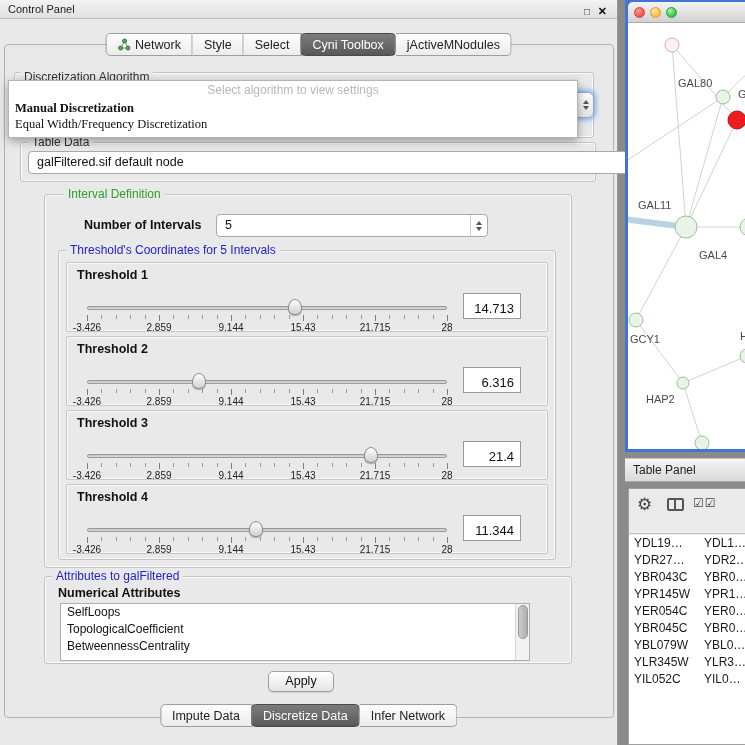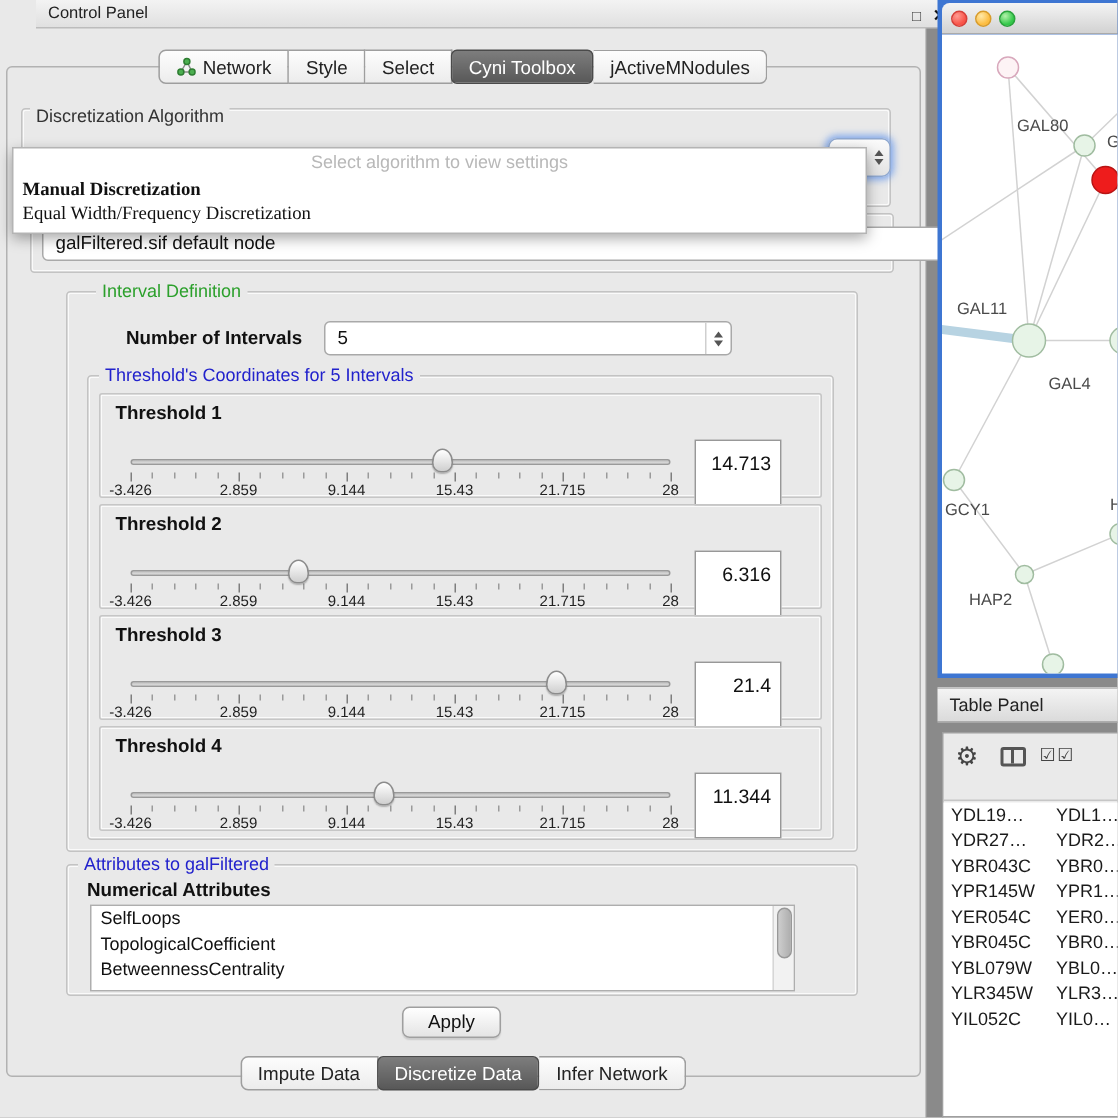--- a/index.html
+++ b/index.html
@@ -2,21 +2,21 @@
 <html><head>
 <meta charset="utf-8">
 <style>
   * { margin:0; padding:0; box-sizing:border-box; }
   html,body { width:745px; height:745px; }
   body { font-family:"Liberation Sans", sans-serif; background:#8a8a8a; position:relative; overflow:hidden; }
   #stage { position:absolute; inset:0; }
 
   
   .control-panel { position:absolute; left:0; top:0; width:618px; height:745px; background:#e9e9e9; border-right:1px solid #9a9a9a; }
-  .cp-titlebar { position:absolute; left:0; top:0; width:100%; height:19px; background:linear-gradient(#f3f3f3,#e0e0e0); border-bottom:1px solid #bcbcbc; font-size:11px; color:#222; line-height:18px; padding-left:8px;margin-left:24px; }
+  .cp-titlebar { position:absolute; left:0; top:0; width:100%; height:19px; background:linear-gradient(#f3f3f3,#e0e0e0); border-bottom:1px solid #bcbcbc; font-size:11px; color:#222; line-height:18px; padding-left:8px; }
   .cp-float { position:absolute; right:27px; top:3px; font-size:10px; color:#333; cursor:default; }
   .cp-close { position:absolute; right:10px; top:2px; font-size:11px; color:#111; font-weight:bold; cursor:default; }
   .cp-inner { position:absolute; left:4px; top:44px; width:610px; height:674px; border:1px solid #b2b2b2; border-radius:4px; }
 
   
   .segmented { position:absolute; display:flex; height:23px; left:50%; transform:translateX(-50%); }
   #top-tabs { top:33px; }
   #bottom-tabs { top:704px; }
   .seg { display:flex; align-items:center; gap:5px; padding:0 11px; font-size:12.5px; color:#222;
          background:linear-gradient(#fdfdfd,#ececec); border:1px solid #9e9e9e; border-left:none; white-space:nowrap; }
@@ -30,21 +30,21 @@
   .group-label { position:absolute; font-size:12px; color:#333; background:#e9e9e9; padding:0 4px; white-space:nowrap; z-index:2; }
   .group-label.green { color:#2ca02c; }
   .group-label.blue { color:#2222cc; }
 
   #algo-group { left:14px; top:72px; width:580px; height:66px; }
   #algo-label { left:20px; top:70px; }
   #combo-peek { position:absolute; left:552px; top:92px; width:42px; height:26px; border-radius:6px; z-index:3;
                 background:linear-gradient(#fbfbfb,#e3e3e3); border:1px solid #8fa8d0; box-shadow:0 0 5px 2px rgba(100,150,235,0.75); }
   #combo-peek .stp { position:absolute; right:4px; top:50%; transform:translateY(-50%); display:flex; flex-direction:column; gap:2px; align-items:center; }
 
-  #dropdown { position:absolute; left:8px; top:98px; width:570px; height:58px; background:#fff; border:1px solid #b4b4b4;
+  #dropdown { position:absolute; left:8px; top:80px; width:570px; height:58px; background:#fff; border:1px solid #b4b4b4;
               box-shadow:0 3px 9px rgba(0,0,0,0.35); z-index:6; }
   .dd-placeholder { height:19px; line-height:19px; text-align:center; color:#b8b8b8; font-size:12px; }
   .dd-opt { height:16px; line-height:16px; padding-left:6px; font-size:12.5px; color:#111;font-family:Liberation Serif, serif; }
   .dd-opt.bold { font-weight:bold; }
 
   #td-group { left:20px; top:142px; width:576px; height:40px; }
   #td-label { left:28px; top:135px; }
   .combo { position:absolute; background:#fff; border:1px solid #a9a9a9; border-radius:4px; font-size:12.5px; color:#111; }
   .combo .txt { position:absolute; left:8px; top:0; line-height:21px; white-space:nowrap; }
   .combo .stepper { position:absolute; right:0; top:0; bottom:0; width:17px; border-left:1px solid #cfcfcf;
@@ -66,21 +66,21 @@
   .th-slider { position:absolute; left:14px; top:36px; width:372px; height:34px; }
   .th-track { position:absolute; left:6px; top:7px; width:360px; height:4px; background:linear-gradient(#c2c2c2,#dedede);
               border:1px solid #9a9a9a; border-radius:2px; }
   .th-thumb { position:absolute; top:0; width:14px; height:16px; background:linear-gradient(#ffffff,#cfcfcf);
               border:1px solid #8c8c8c; border-radius:7px 7px 6px 6px / 9px 9px 6px 6px; box-shadow:0 1px 1px rgba(0,0,0,0.25); }
   .th-ticks { position:absolute; left:0; top:16px; width:372px; height:7px; }
   .th-ticks i { position:absolute; top:0; width:1px; height:4px; background:#9a9a9a; }
   .th-ticks i.major { height:6px; background:#7e7e7e; }
   .th-scale { position:absolute; left:0; top:23px; width:372px; height:11px; }
   .th-scale span { position:absolute; transform:translateX(-50%); font-size:10px; color:#222; white-space:nowrap; }
-  .th-value { position:absolute; left:396px; top:30px; width:58px; height:44px; background:#fff; border:1px solid #989898;
+  .th-value { position:absolute; left:396px; top:30px; width:58px; height:26px; background:#fff; border:1px solid #989898;
               font-size:13px; color:#111; text-align:right; line-height:30px; padding-right:6px; }
 
   #attr-group { left:44px; top:576px; width:528px; height:88px; }
   #attr-label { left:52px; top:569px; }
   #num-attr-label { position:absolute; left:58px; top:586px; font-weight:bold; font-size:12.5px; color:#111; }
   #attr-list { position:absolute; left:60px; top:603px; width:470px; height:58px; background:#fff; border:1px solid #aeaeae; overflow:hidden; }
   .attr-item { font-size:12px; color:#111; padding-left:6px; line-height:17px; white-space:nowrap; }
   #attr-scroll { position:absolute; right:0; top:0; bottom:0; width:14px; background:#f2f2f2; border-left:1px solid #d6d6d6; }
   #attr-scroll .thumb { position:absolute; left:1.5px; top:1px; width:10px; height:34px;
                         background:linear-gradient(90deg,#cdcdcd,#aeaeae); border:1px solid #989898; border-radius:5px; }

